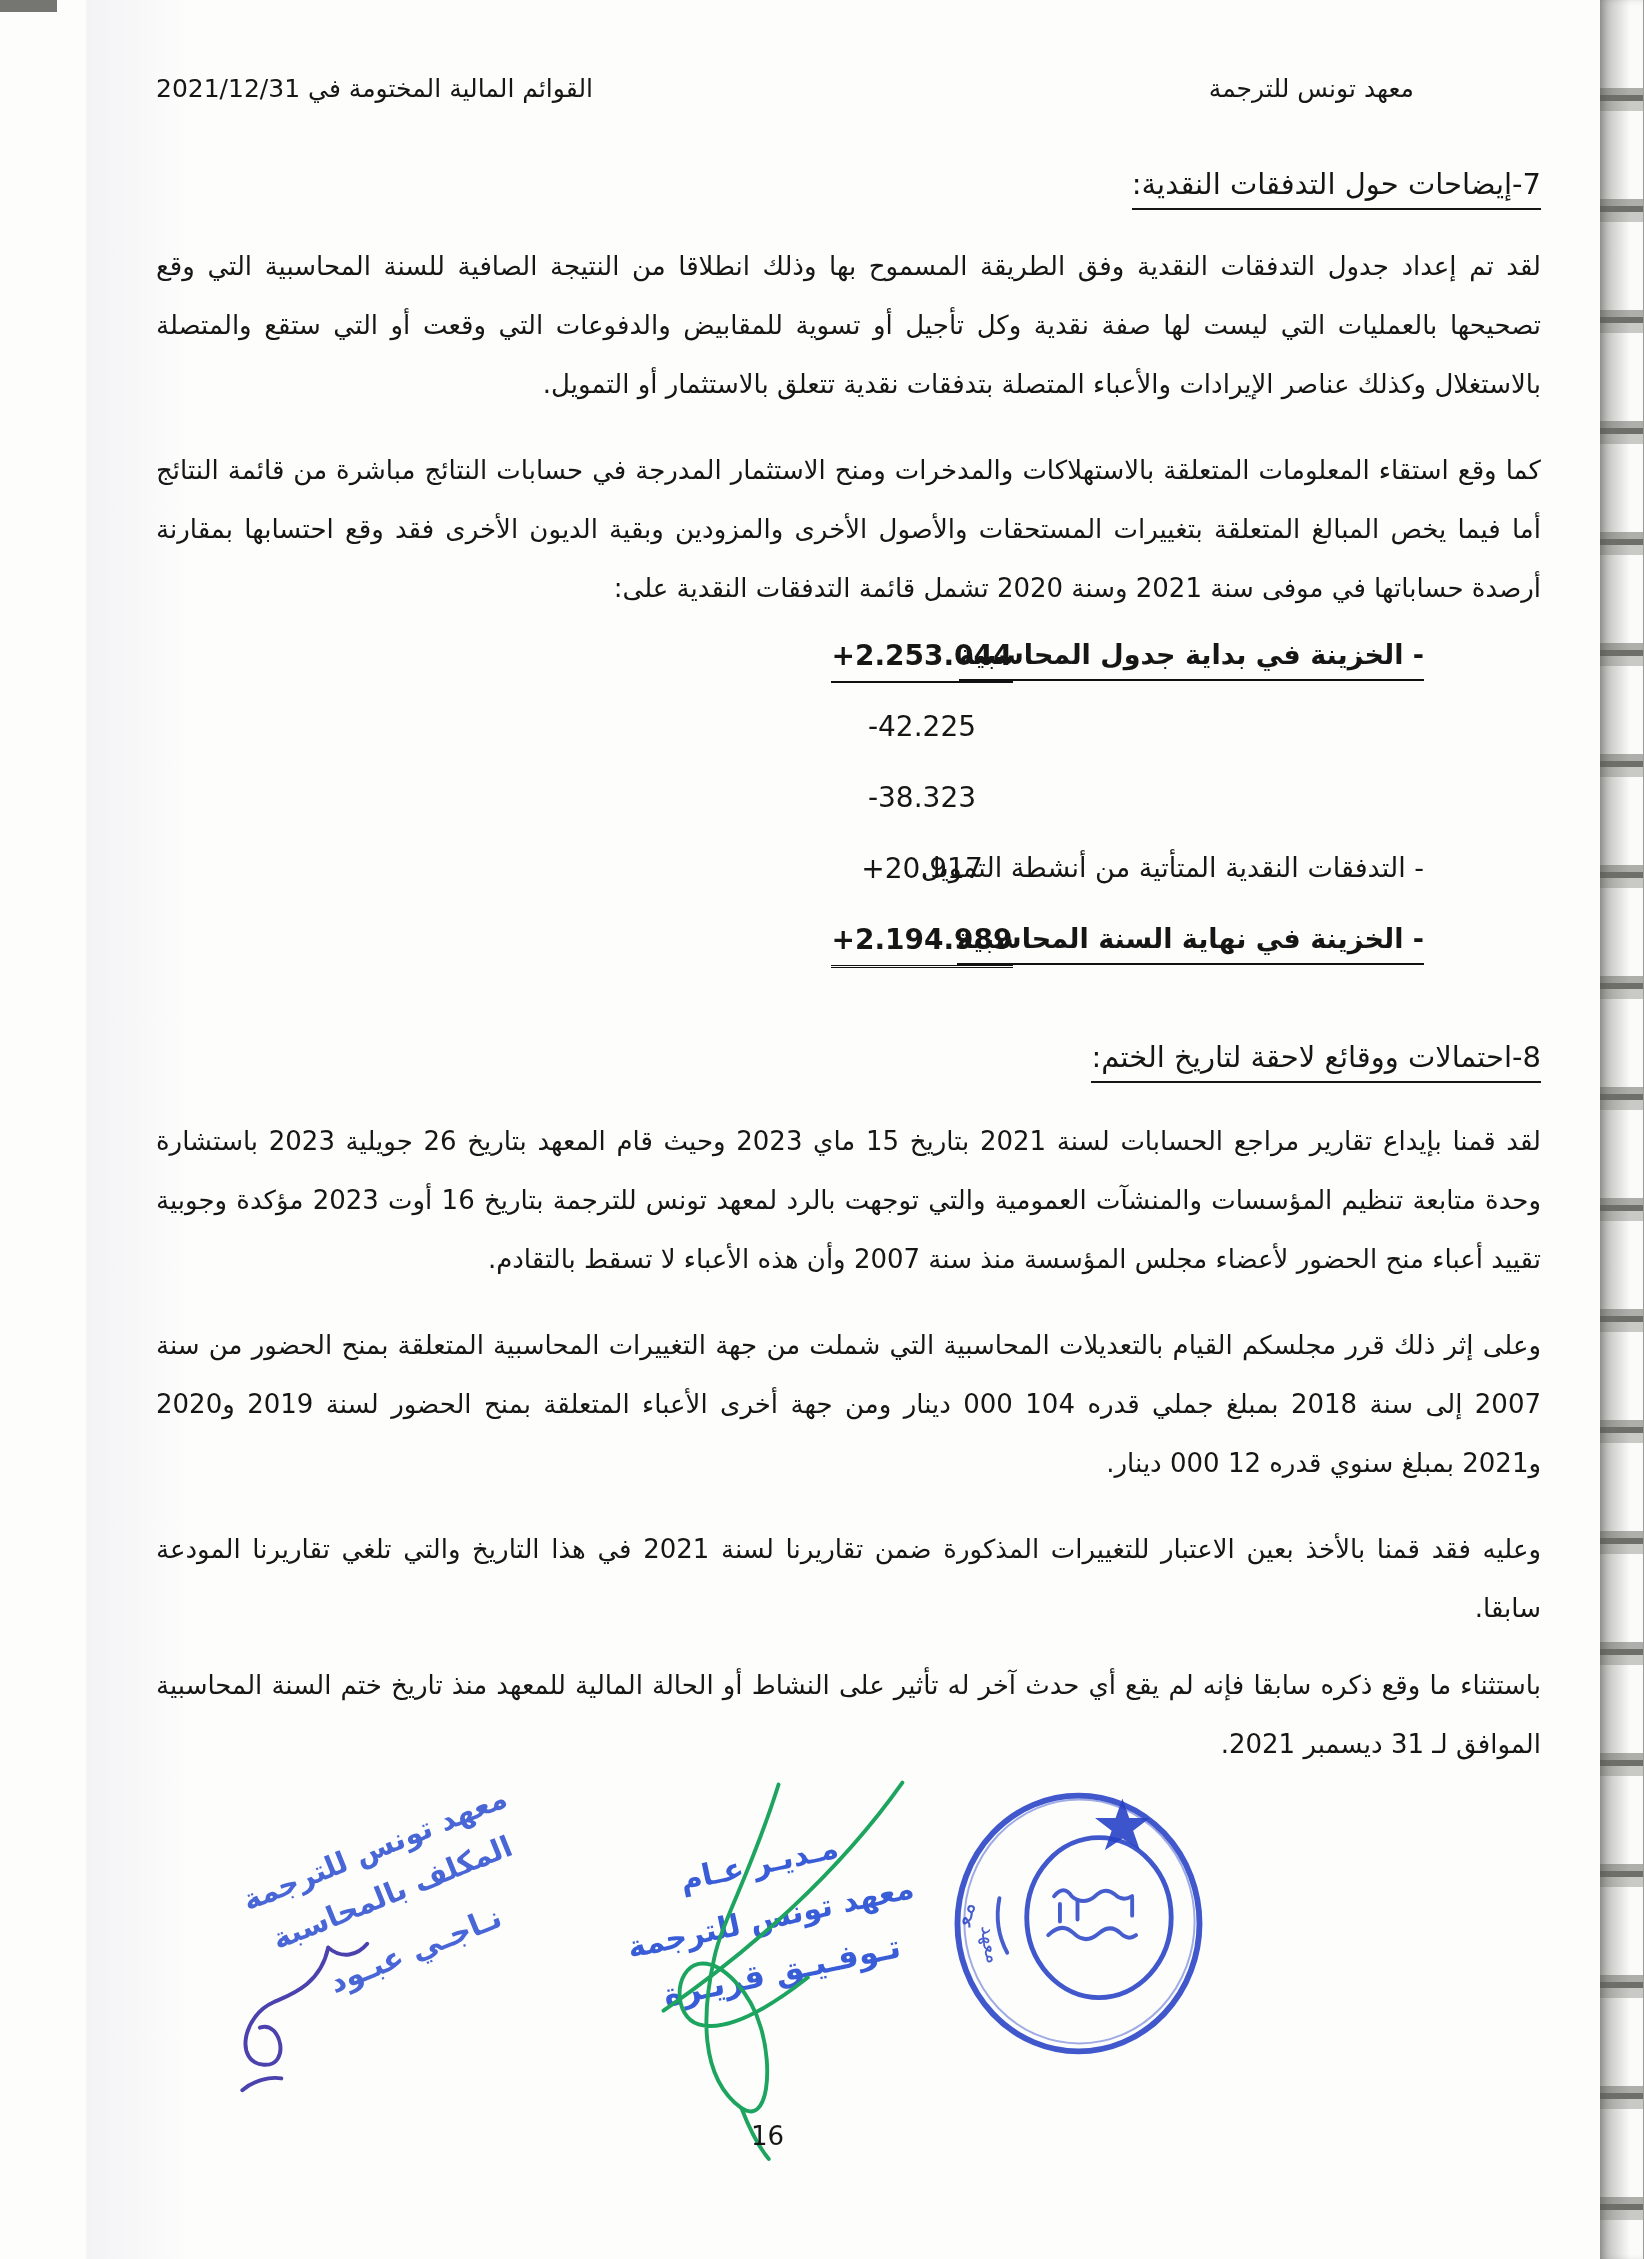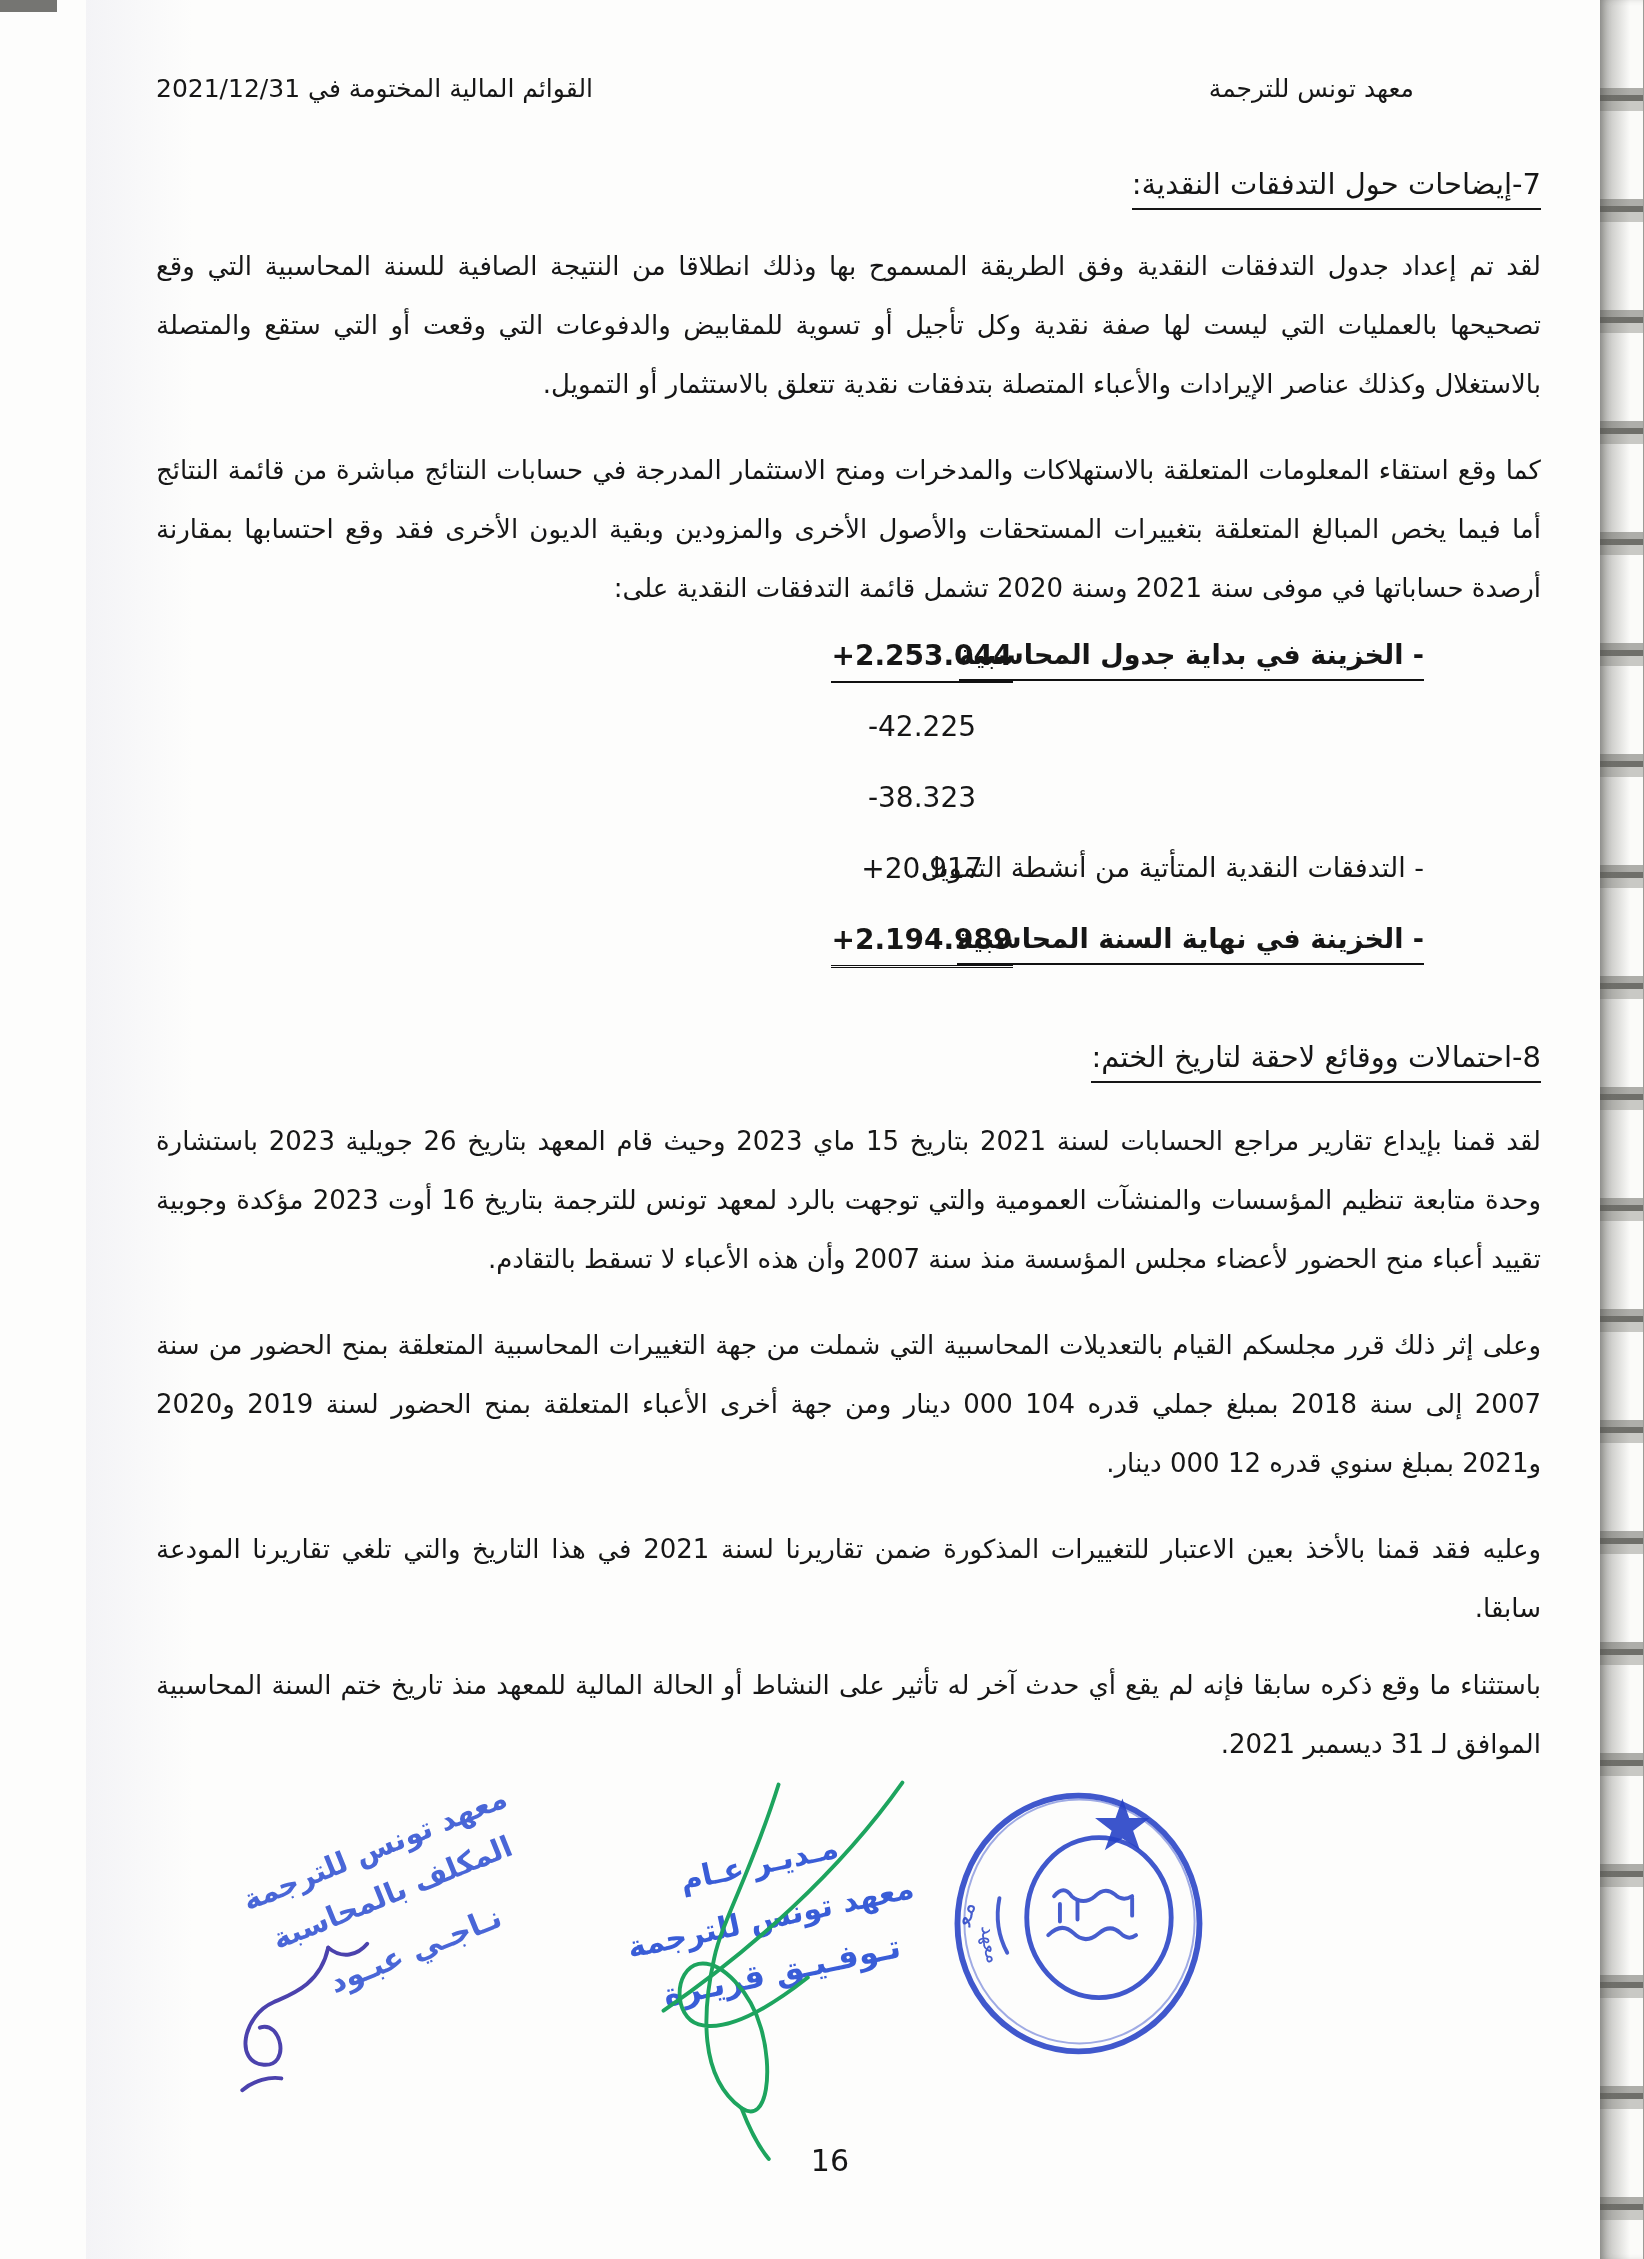--- a/index.html
+++ b/index.html
@@ -61,21 +61,21 @@
   .stamp-director{
     position:absolute;left:561px;top:1835px;width:419px;
     transform:rotate(-12deg);transform-origin:center;
     color:#2f55d6;text-align:center;font-weight:bold;
     font-size:30px;line-height:55px;letter-spacing:2.9px;
     opacity:.95;
   }
   .stamp-director .nm{letter-spacing:8.8px;font-size:32px;}
   .sig-green{position:absolute;left:605px;top:1755px;}
   .round-stamp{position:absolute;left:931px;top:1781px;}
-  .page-number{position:absolute;left:751px;top:2121px;width:98px;text-align:right;font-size:30px;margin-top:22px;}
+  .page-number{position:absolute;left:751px;top:2121px;width:98px;text-align:left;font-size:26px;}
 </style>
 </head>
 <body>
 
 <div class="page">
 
   <div class="scan-corner"></div>
   <div class="scan-edge"></div>
   <div class="binding"></div>
 

